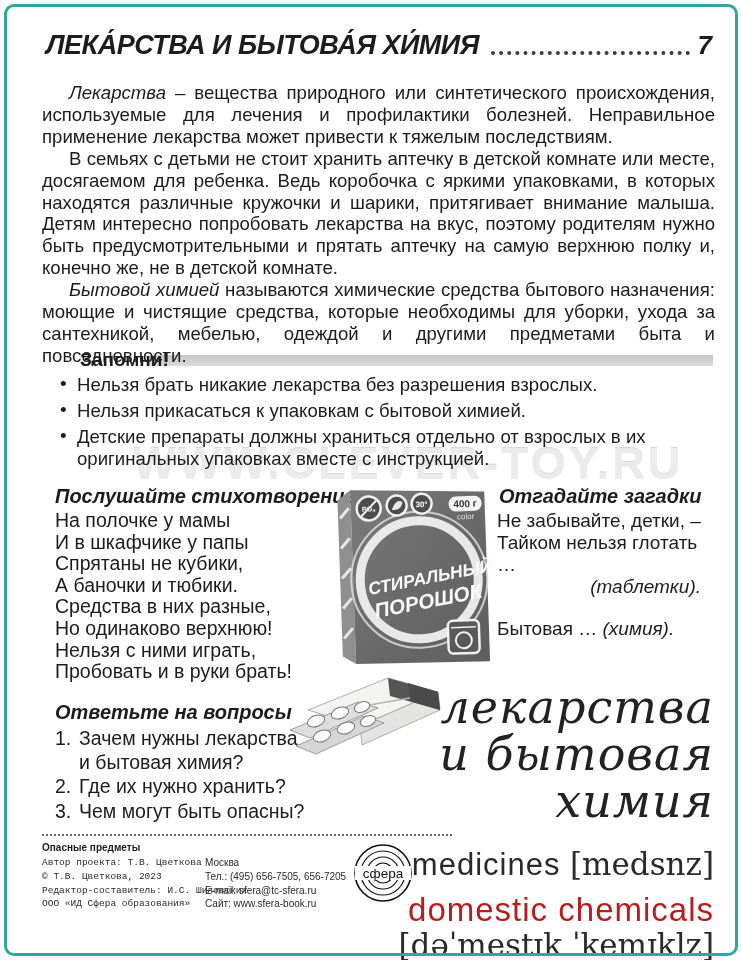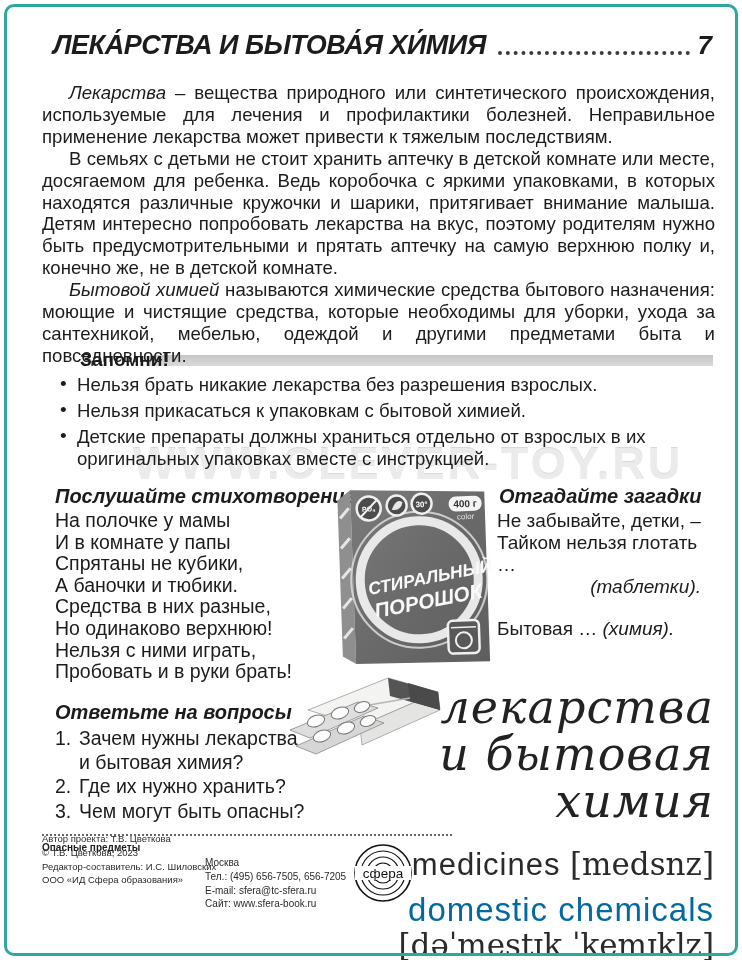--- a/index.html
+++ b/index.html
@@ -7,21 +7,21 @@
   .page {
     position:relative; width:742px; height:960px; background:#fff;
     font-family:"Liberation Sans", sans-serif; color:#1c1c1c; overflow:hidden;
   }
   .frame {
     position:absolute; inset:4px; border:3px solid #2ea89e; border-radius:10px;
     pointer-events:none; z-index:5;
   }
   
   .title-row {
-    position:absolute; left:53px; right:30px; top:30px;
+    position:absolute; left:46px; right:30px; top:30px;
     display:flex; align-items:flex-end; z-index:2;
   }
   .title { font-style:italic; font-weight:bold; font-size:27px; letter-spacing:-0.5px; white-space:nowrap; }
   .leader { flex:1; border-bottom:4px dotted #3c3c3c; margin:0 8px 6px 12px; height:0; }
   .pagenum { font-style:italic; font-weight:bold; font-size:26px; }
   
   .bodytext {
     position:absolute; left:42px; top:82px; width:673px;
     font-size:18.6px; line-height:21.9px; text-align:justify; z-index:2;
   }
@@ -51,31 +51,31 @@
   .ans-inline { font-style:italic; }
   
   .questions { position:absolute; left:55px; top:727px; width:252px; font-size:19.5px; line-height:23.5px; z-index:2; }
   .q-item { display:flex; margin-bottom:1px; }
   .q-num { width:24px; flex:0 0 24px; }
   
   .vocab { position:absolute; right:28px; top:684px; width:430px; text-align:right; z-index:2; }
   .cursive { font-family:"DejaVu Serif", serif; font-style:italic; font-size:46px; line-height:47px;
              letter-spacing:1px; color:#222; }
   .en-line1 { margin-top:13px; font-size:31px; line-height:52px; letter-spacing:1px; color:#2a2a2a; }
-  .en-line2 { font-size:33px; line-height:37px; letter-spacing:1px; color:#0369a1; }
+  .en-line2 { font-size:33px; line-height:37px; letter-spacing:1px; color:#b91c1c; }
   .phon { font-family:"DejaVu Serif", serif; letter-spacing:0; }
   .en-tr { font-family:"DejaVu Serif", serif; font-size:31px; line-height:35px; color:#2a2a2a; }
   
   .powder-box { position:absolute; left:331px; top:476px; z-index:3; }
   .pills { position:absolute; left:280px; top:668px; z-index:2; }
   
   .foot-dots { position:absolute; left:42px; top:834px; width:410px; border-bottom:2px dotted #666; z-index:2; }
   .foot-series { position:absolute; left:42px; top:842px; font-weight:bold; font-size:10px; z-index:2; }
   .foot-col { position:absolute; font-size:9.5px; line-height:13.8px; color:#2a2a2a; z-index:2; }
-  .foot-left { left:42px; top:832px; }
+  .foot-left { left:42px; top:856px;font-family:Liberation Mono, monospace; }
   .foot-mid  { left:205px; top:856px; font-size:10px; }
   .logo { position:absolute; left:352px; top:842px; z-index:2; }
 </style>
 </head>
 <body>
 
 <div class="page">
   <div class="frame"></div>
 
   <div class="watermark">WWW.CLEVER-TOY.RU</div>
@@ -96,21 +96,21 @@
   <div class="rem-bar"></div>
   <div class="rem-list">
     <div class="rem-item">Нельзя брать никакие лекарства без разрешения взрослых.</div>
     <div class="rem-item">Нельзя прикасаться к упаковкам с бытовой химией.</div>
     <div class="rem-item">Детские препараты должны храниться отдельно от взрослых в их оригинальных упаковках вместе с инструкцией.</div>
   </div>
 
   <div class="sec-head" style="left:55px; top:485px;">Послушайте стихотворение</div>
   <div class="poem">
     <div>На полочке у мамы</div>
-    <div>И в комнате у папы</div>
+    <div>И в шкафчике у папы</div>
     <div>Спрятаны не кубики,</div>
     <div>А баночки и тюбики.</div>
     <div>Средства в них разные,</div>
     <div>Но одинаково верхнюю!</div>
     <div>Нельзя с ними играть,</div>
     <div>Пробовать и в руки брать!</div>
   </div>
 
   <svg class="powder-box" width="164" height="194" viewBox="0 0 164 194">
     <defs>

